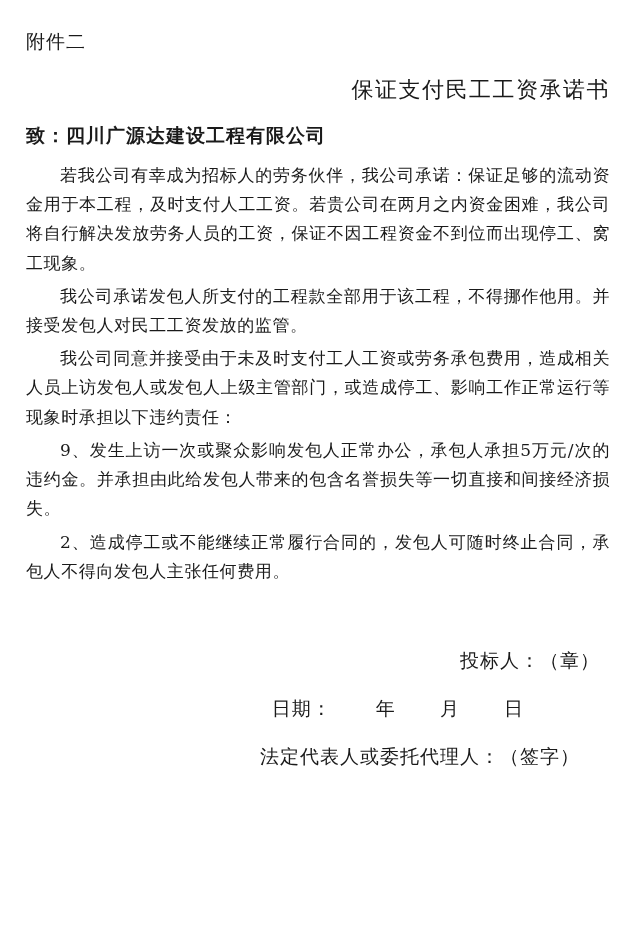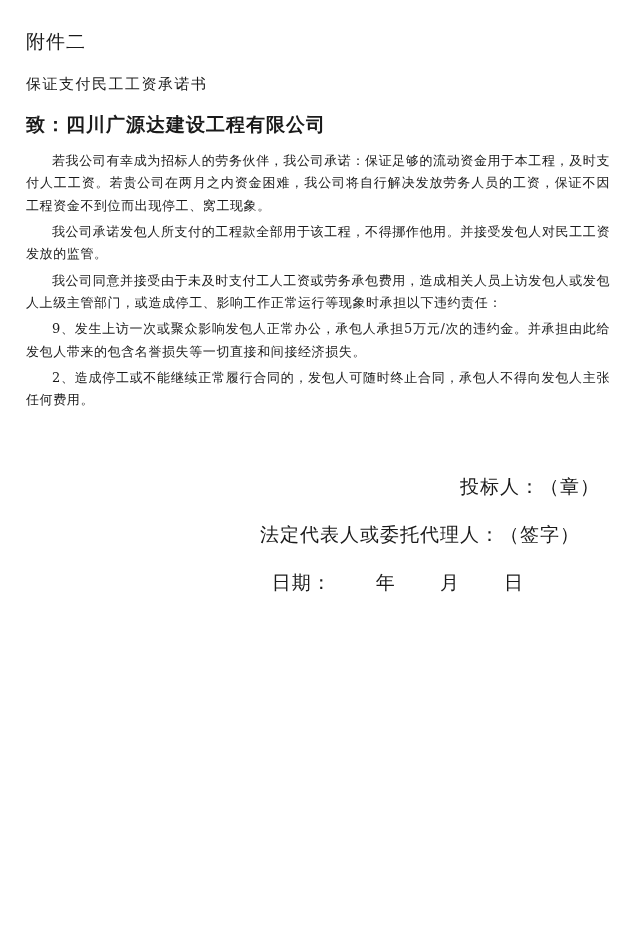--- a/index.html
+++ b/index.html
@@ -21,33 +21,33 @@
     box-sizing: border-box;
     padding: 30px 26px 18px 26px;
   }
   .attachment-label {
     font-size: 19px;
     line-height: 1.2;
     letter-spacing: 1px;
     margin: 0 0 22px 0;
   }
   .doc-title {
-    text-align: left;
-    font-size: 15px;
+    text-align: right;
+    font-size: 22px;
     letter-spacing: 1.5px;
     margin: 0 0 18px 0;
   }
   .addressee {
     font-size: 19px;
     letter-spacing: 1px;
     margin: 0 0 12px 0;
     font-weight: bold;
   }
   .para {
-    font-size: 13px;
+    font-size: 17px;
     line-height: 1.72;
     letter-spacing: 0.6px;
     text-align: justify;
     text-justify: inter-ideograph;
     margin: 0 0 4px 0;
     text-indent: 2em;
   }
   .signature-block {
     margin-top: 62px;
   }
@@ -81,25 +81,25 @@
   <div class="addressee">致：四川广源达建设工程有限公司</div>
 
   <p class="para">若我公司有幸成为招标人的劳务伙伴，我公司承诺：保证足够的流动资金用于本工程，及时支付人工工资。若贵公司在两月之内资金困难，我公司将自行解决发放劳务人员的工资，保证不因工程资金不到位而出现停工、窝工现象。</p>
   <p class="para">我公司承诺发包人所支付的工程款全部用于该工程，不得挪作他用。并接受发包人对民工工资发放的监管。</p>
   <p class="para">我公司同意并接受由于未及时支付工人工资或劳务承包费用，造成相关人员上访发包人或发包人上级主管部门，或造成停工、影响工作正常运行等现象时承担以下违约责任：</p>
   <p class="para">9、发生上访一次或聚众影响发包人正常办公，承包人承担5万元/次的违约金。并承担由此给发包人带来的包含名誉损失等一切直接和间接经济损失。</p>
   <p class="para">2、造成停工或不能继续正常履行合同的，发包人可随时终止合同，承包人不得向发包人主张任何费用。</p>
 
   <div class="signature-block">
     <div class="sig-line">投标人：（章）</div>
-    <div class="sig-line indent-2">法定代表人或委托代理人：（签字）</div>
     <div class="sig-line indent-3">
       <span>日期：</span>
       <span class="sig-gap"></span>
       <span>年</span>
       <span class="sig-gap"></span>
       <span>月</span>
       <span class="sig-gap"></span>
       <span>日</span>
     </div>
+    <div class="sig-line indent-2">法定代表人或委托代理人：（签字）</div>
   </div>
 
 </div>
 
 </body></html>

